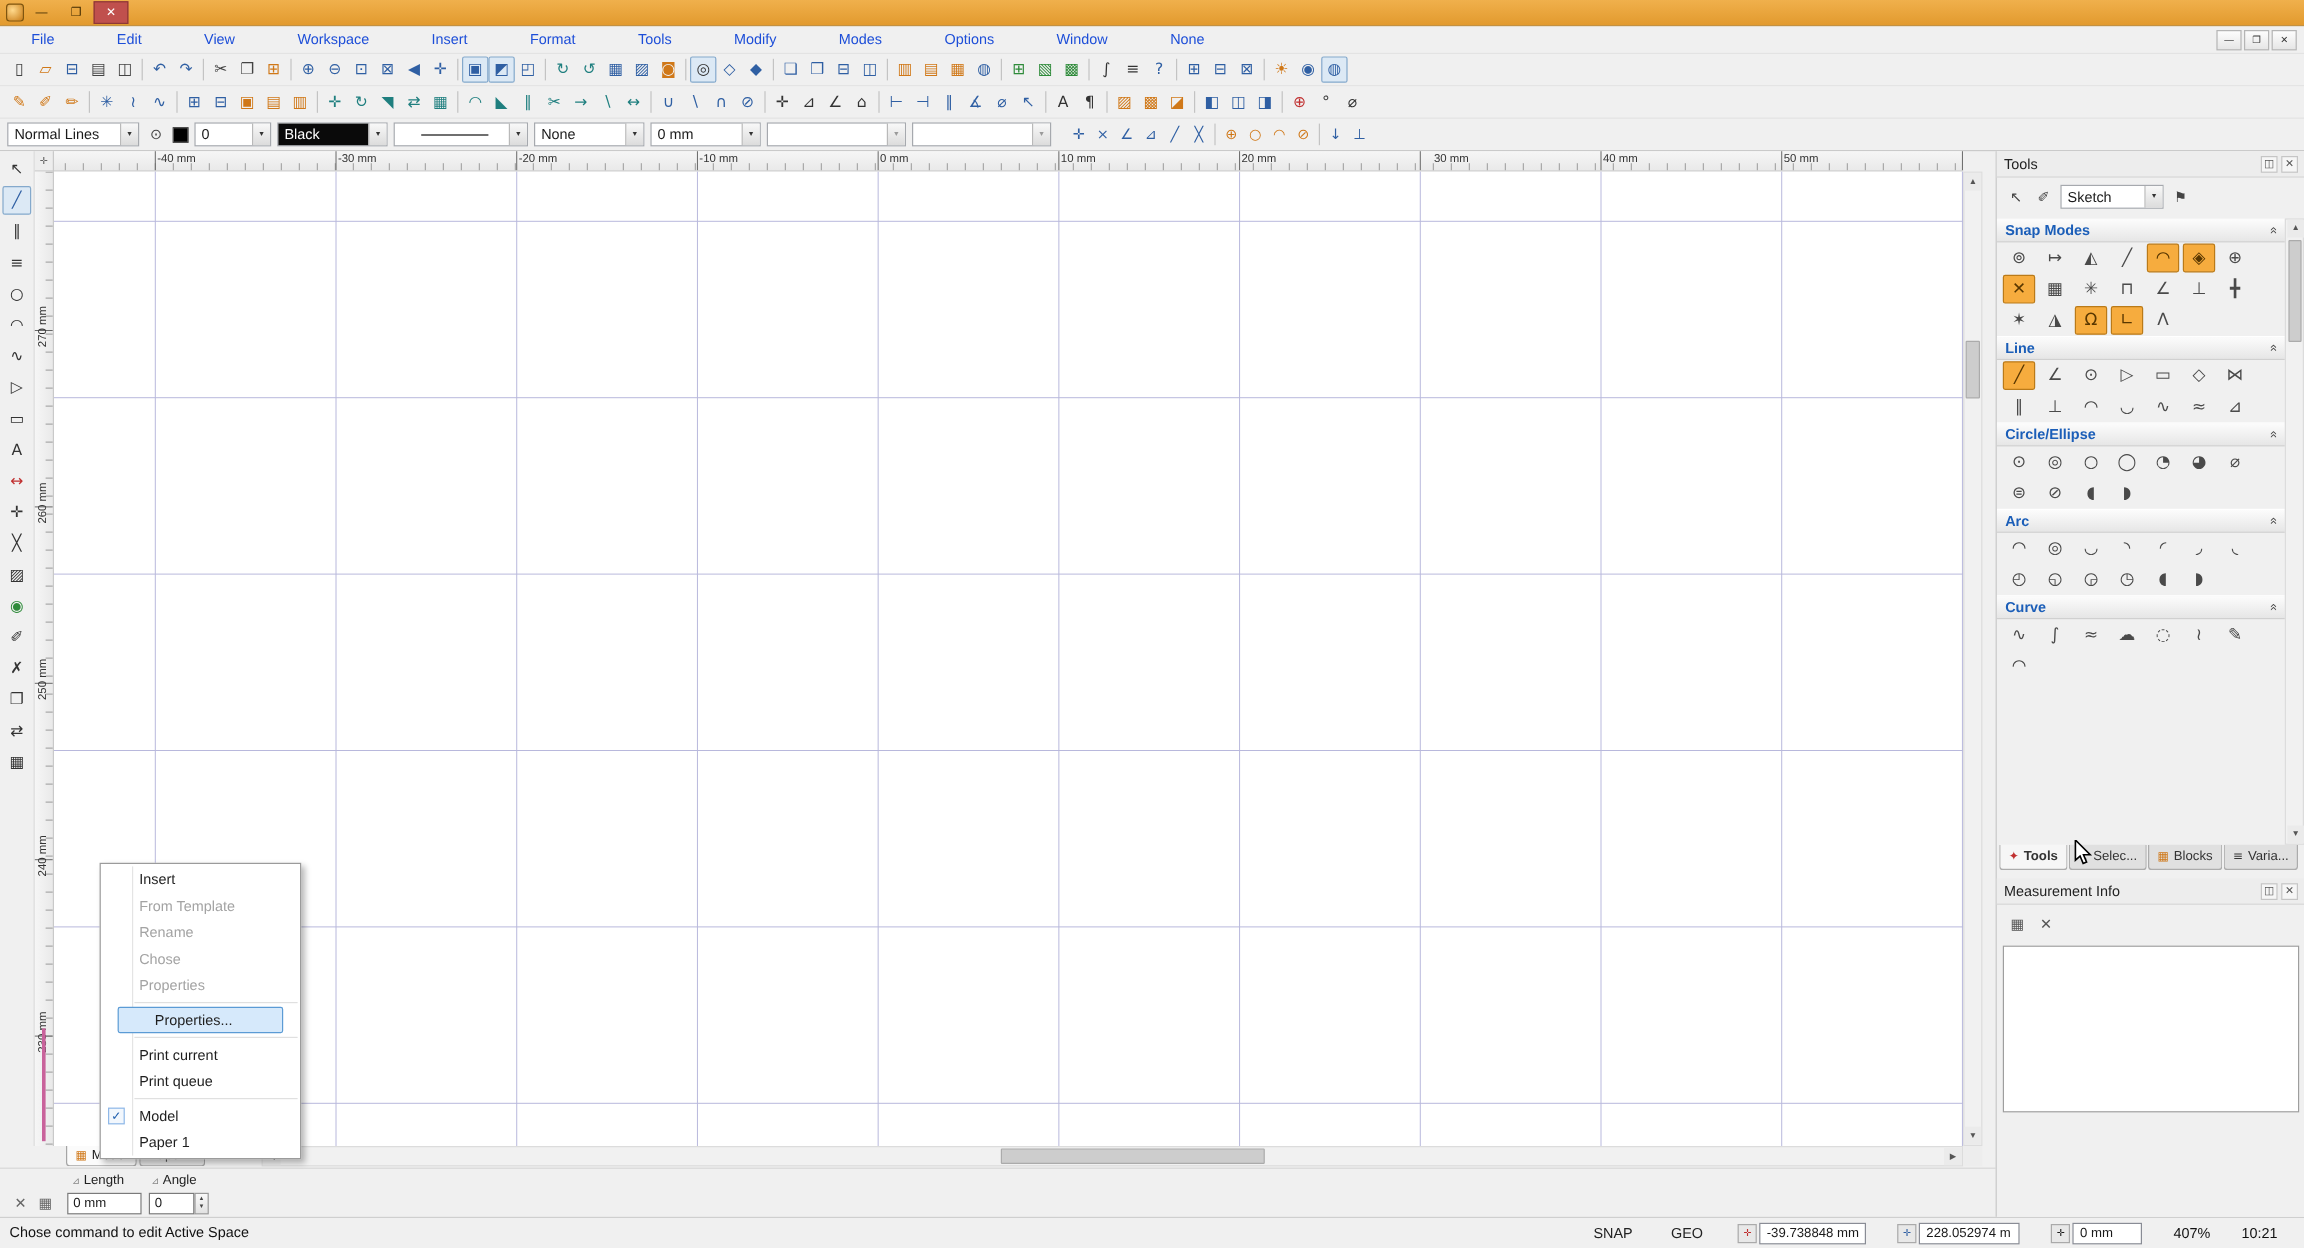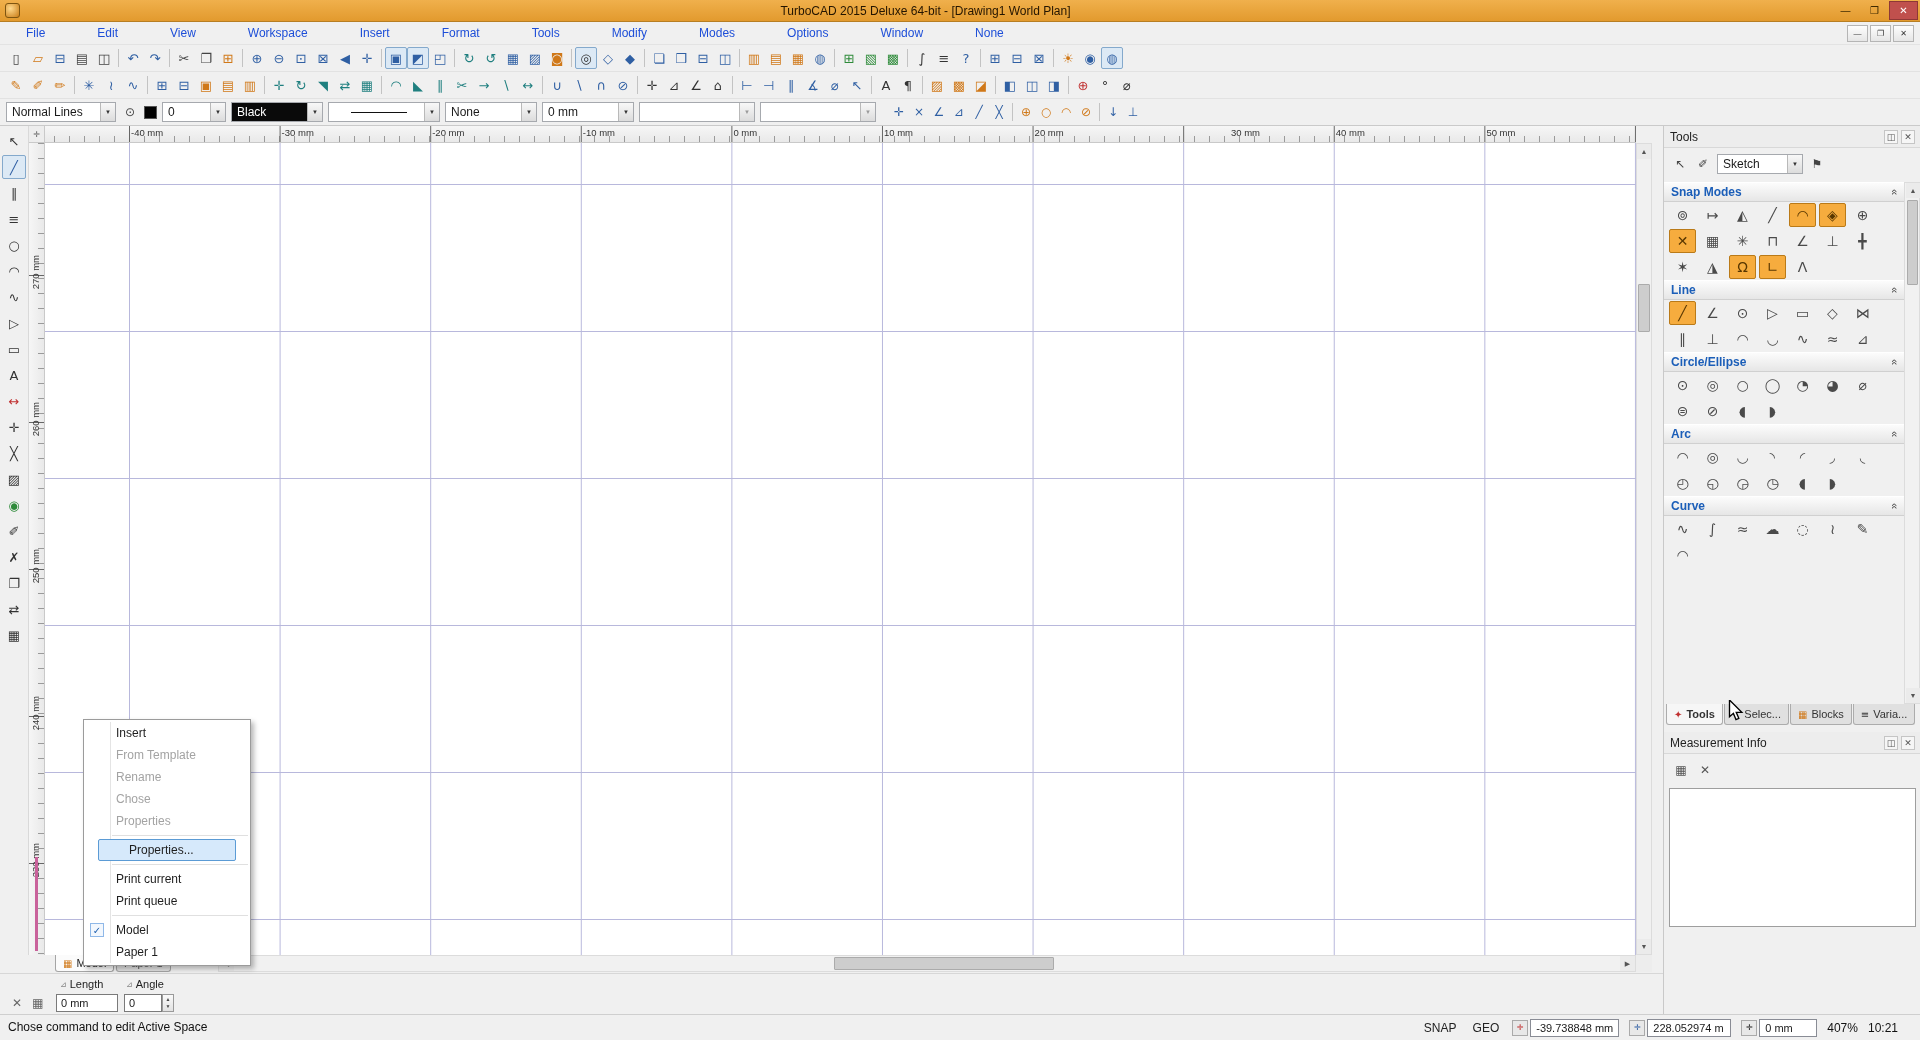--- a/index.html
+++ b/index.html
@@ -127,36 +127,35 @@
   .inspector{position:absolute;left:0;top:973px;width:1920px;height:41px;background:#F0F0F0;border-top:1px solid #D7D7D7}
   .insp-ico{position:absolute;font-family:"DejaVu Sans",sans-serif;font-size:12px;color:#666}
   .insp-label{position:absolute;top:4px;font-size:11px;color:#222;display:flex;align-items:center;gap:3px}
   .insp-lock{font-family:"DejaVu Sans",sans-serif;font-size:8px;color:#888}
   .insp-field{position:absolute;top:20px;height:18px;background:#FFF;border:1px solid #7A7A7A;font-size:11px;display:flex;align-items:center;padding:0 4px}
   .spin{position:absolute;right:-13px;top:-1px;width:12px;height:18px;border:1px solid #9A9A9A;background:linear-gradient(#FAFAFA,#E2E2E2);display:flex;flex-direction:column;align-items:center;justify-content:center;font-size:5px;color:#444;line-height:7px}
 
   
   .statusbar{position:absolute;left:0;top:1014px;width:1920px;height:26px;background:#F0F0F0;border-top:1px solid #CFCFCF}
   .sb-msg{position:absolute;left:8px;top:0;line-height:25px;font-size:12px;color:#111}
-  .sb-right{position:absolute;right:0;top:0;height:100%;display:flex;align-items:center;gap:10px;padding-right:22px}
+  .sb-right{position:absolute;right:0;top:0;height:100%;display:flex;align-items:center;gap:26px;padding-right:22px}
   .sb-toggle{font-size:12px;color:#222;padding:1px 3px}
   .sb-group{display:flex;align-items:center;gap:2px}
   .sb-chip{width:16px;height:16px;display:flex;align-items:center;justify-content:center;border:1px solid #AAA;background:#E8E8E8;font-family:"DejaVu Sans",sans-serif;font-size:8px}
   .sb-field{height:18px;border:1px solid #898C95;background:#FFF;font-size:11px;display:flex;align-items:center;padding:0 5px;min-width:84px}
   .sb-field.z{min-width:58px}
   .sb-plain{font-size:12px;color:#111}
 
   .cursor{position:absolute;left:1728px;top:700px;z-index:60}
 </style>
 </head>
 <body>
 
 <div class="titlebar">
   <div class="app-logo"></div>
-  <div class="tb-title">TurboCAD 2015 Deluxe 64-bit - [Drawing1 World Plan]</div>
   <div class="tb-btns">
     <div class="tb-btn">—</div>
     <div class="tb-btn">❐</div>
     <div class="tb-btn close">✕</div>
   </div>
 </div>
 
 <div class="menubar">
   <div class="menu-items">
       <div class="mitem">File</div>
@@ -382,21 +381,21 @@
 
 <div class="rcorner">✛</div>
 <div class="ruler-top">
     <span class="rlab" style="left: 86px;">-40 mm</span>
     <span class="rlab" style="left: 236.6px;">-30 mm</span>
     <span class="rlab" style="left: 387.2px;">-20 mm</span>
     <span class="rlab" style="left: 537.8px;">-10 mm</span>
     <span class="rlab" style="left: 688.4px;">0 mm</span>
     <span class="rlab" style="left: 839px;">10 mm</span>
     <span class="rlab" style="left: 989.6px;">20 mm</span>
-    <span class="rlab" style="left: 1186px; text-align: right;">30 mm</span>
+    <span class="rlab" style="left: 1150px; text-align: right;">30 mm</span>
     <span class="rlab" style="left: 1290.8px;">40 mm</span>
     <span class="rlab" style="left: 1441.4px;">50 mm</span>
   </div>
 <div class="ruler-left">
     <span class="rlabv" style="top: 112px;">270 mm</span>
     <span class="rlabv" style="top: 259px;">260 mm</span>
     <span class="rlabv" style="top: 406px;">250 mm</span>
     <span class="rlabv" style="top: 553px;">240 mm</span>
     <span class="rlabv" style="top: 700px;">230 mm</span>
   </div>

